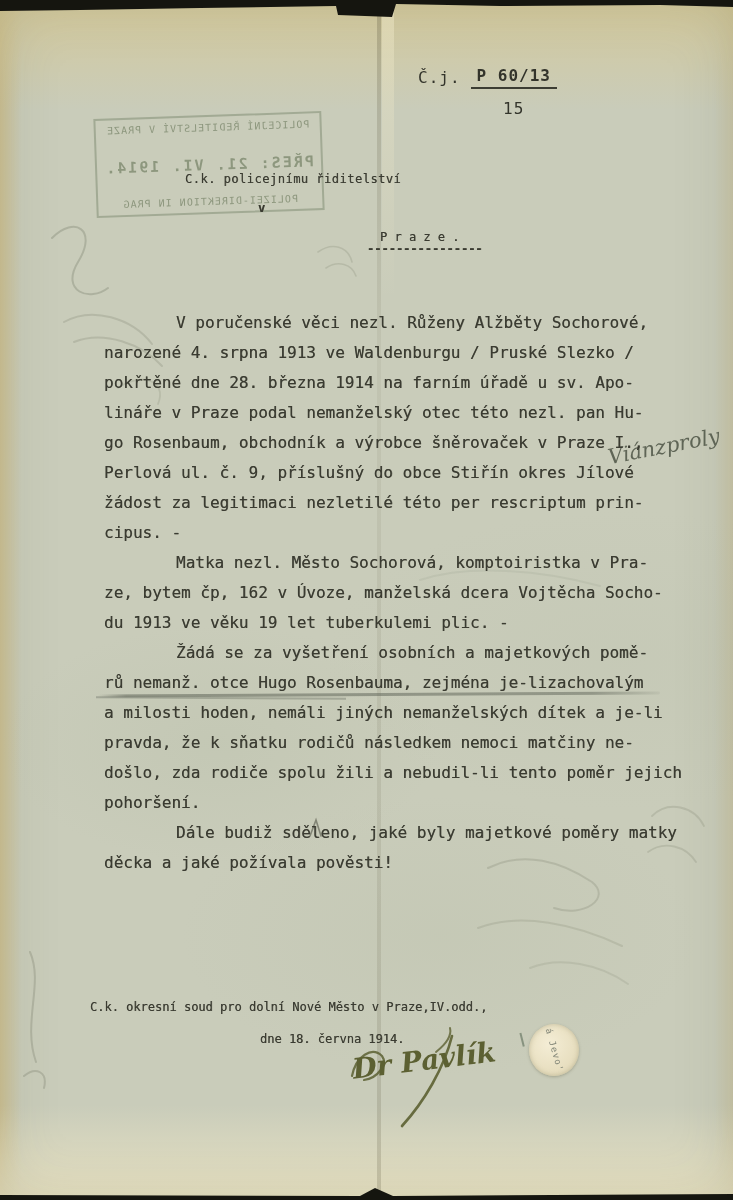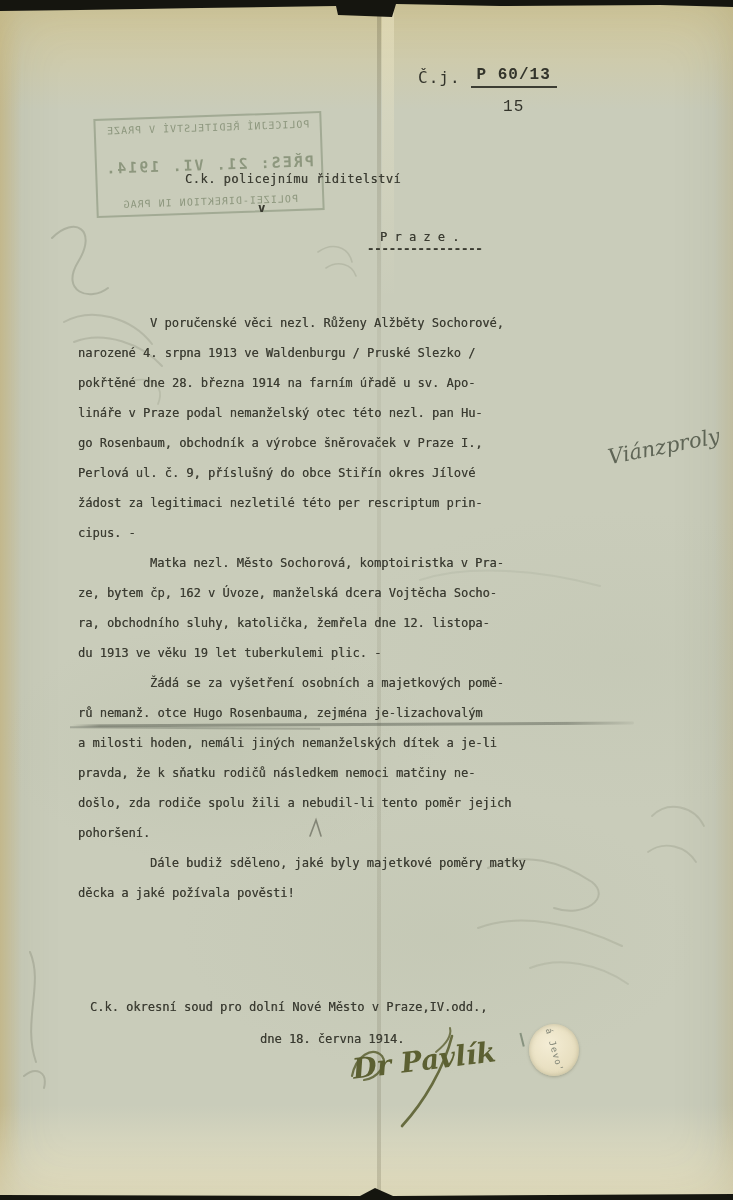--- a/index.html
+++ b/index.html
@@ -21,21 +21,21 @@
     background:linear-gradient(180deg, rgba(90,85,60,0.28), rgba(90,85,60,0.07) 30%, rgba(90,85,60,0.14) 80%, rgba(90,85,60,0.22));
   }
   .crease::after{content:"";position:absolute;left:5px;top:0;width:12px;height:300px;
     background:linear-gradient(180deg, rgba(238,232,200,0.5), rgba(238,232,200,0));}
   .edge{position:absolute;left:0;width:733px;pointer-events:none;}
   .edge.top{top:0;height:22px;}
   .edge.bottom{bottom:0;height:14px;}
 
   .ref{position:absolute;left:418px;top:66px;color:#33342b;font-size:16px;display:flex;align-items:flex-start;letter-spacing:1px;}
   .ref .label{padding-top:2px;}
-  .ref .fraction{display:inline-block;margin-left:10px;text-align:center;font-family:Liberation Mono, monospace;}
+  .ref .fraction{display:inline-block;margin-left:10px;text-align:center;}
   .ref .num{display:block;padding:0 6px 2px 6px;border-bottom:2px solid #3c3d33;font-weight:bold;}
   .ref .den{display:block;padding-top:10px;}
 
   .stamp{position:absolute;left:95px;top:115px;width:224px;height:95px;
     border:2.5px solid rgba(130,142,116,0.55);transform:rotate(-2deg);
     color:rgba(118,130,102,0.72);text-align:center;}
   .stamp-inner{transform:scaleX(-1);width:100%;height:100%;
     display:flex;flex-direction:column;justify-content:space-between;padding:5px 2px;box-sizing:border-box;}
   .stamp .s1,.stamp .s3{font-size:10px;letter-spacing:1px;white-space:nowrap;}
   .stamp .s2{font-size:15px;font-weight:bold;letter-spacing:2px;white-space:nowrap;}
@@ -44,22 +44,22 @@
     text-shadow:0.3px 0 rgba(58,59,49,0.65);}
   .addr1{left:185px;top:172px;letter-spacing:0.5px;}
   .addr2{left:258px;top:201px;font-weight:bold;}
   .addr3{left:380px;top:230px;}
   .addr-dash{left:367px;top:242px;font-weight:bold;}
 
   .margin-note{position:absolute;left:607px;top:432px;width:140px;
     font-family:"DejaVu Serif",serif;font-style:italic;font-size:21px;
     color:rgba(80,86,72,0.88);transform:rotate(-11deg);white-space:nowrap;}
 
-  .body-text{position:absolute;left:78px;top:308px;width:566px;
-    color:#3a3b31;font-size:12px;line-height:30px;
+  .body-text{position:absolute;left:104px;top:308px;width:566px;
+    color:#3a3b31;font-size:16px;line-height:30px;
     text-shadow:0.3px 0 rgba(58,59,49,0.65);}
   .body-text .line{position:relative;white-space:nowrap;height:30px;}
   .body-text .indent{padding-left:72px;}
   .line.underlined::after{content:"";position:absolute;left:-6px;width:562px;height:3px;bottom:2px;
     background:linear-gradient(90deg, rgba(95,100,88,0), rgba(95,100,88,0.55) 5%, rgba(95,100,88,0.5) 88%, rgba(95,100,88,0.08));
     transform:rotate(-0.3deg);border-radius:2px;}
   .line.underlined::before{content:"";position:absolute;left:-8px;width:250px;height:2px;bottom:-1px;
     background:rgba(95,100,88,0.35);transform:rotate(0.4deg);}
 
   .close1{left:90px;top:1000px;}
@@ -130,21 +130,20 @@
       <div class="line indent">V poručenské věci nezl. Růženy Alžběty Sochorové,</div>
       <div class="line">narozené 4. srpna 1913 ve Waldenburgu / Pruské Slezko /</div>
       <div class="line">pokřtěné dne 28. března 1914 na farním úřadě u sv. Apo-</div>
       <div class="line">lináře v Praze podal nemanželský otec této nezl. pan Hu-</div>
       <div class="line">go Rosenbaum, obchodník a výrobce šněrovaček v Praze I.,</div>
       <div class="line">Perlová ul. č. 9, příslušný do obce Stiřín okres Jílové</div>
       <div class="line">žádost za legitimaci nezletilé této per rescriptum prin-</div>
       <div class="line">cipus. -</div>
       <div class="line indent">Matka nezl. Město Sochorová, komptoiristka v Pra-</div>
       <div class="line">ze, bytem čp, 162 v Úvoze, manželská dcera Vojtěcha Socho-</div>
-      <div class="line">ra, obchodního sluhy, katolička, žemřela dne 12. listopa-</div>
       <div class="line">du 1913 ve věku 19 let tuberkulemi plic. -</div>
       <div class="line indent">Žádá se za vyšetření osobních a majetkových pomě-</div>
       <div class="line underlined">rů nemanž. otce Hugo Rosenbauma, zejména je-lizachovalým</div>
       <div class="line">a milosti hoden, nemáli jiných nemanželských dítek a je-li</div>
       <div class="line">pravda, že k sňatku rodičů následkem nemoci matčiny ne-</div>
       <div class="line">došlo, zda rodiče spolu žili a nebudil-li tento poměr jejich</div>
       <div class="line">pohoršení.</div>
       <div class="line indent">Dále budiž sděleno, jaké byly majetkové poměry matky</div>
       <div class="line">děcka a jaké požívala pověsti!</div>
     </div>

